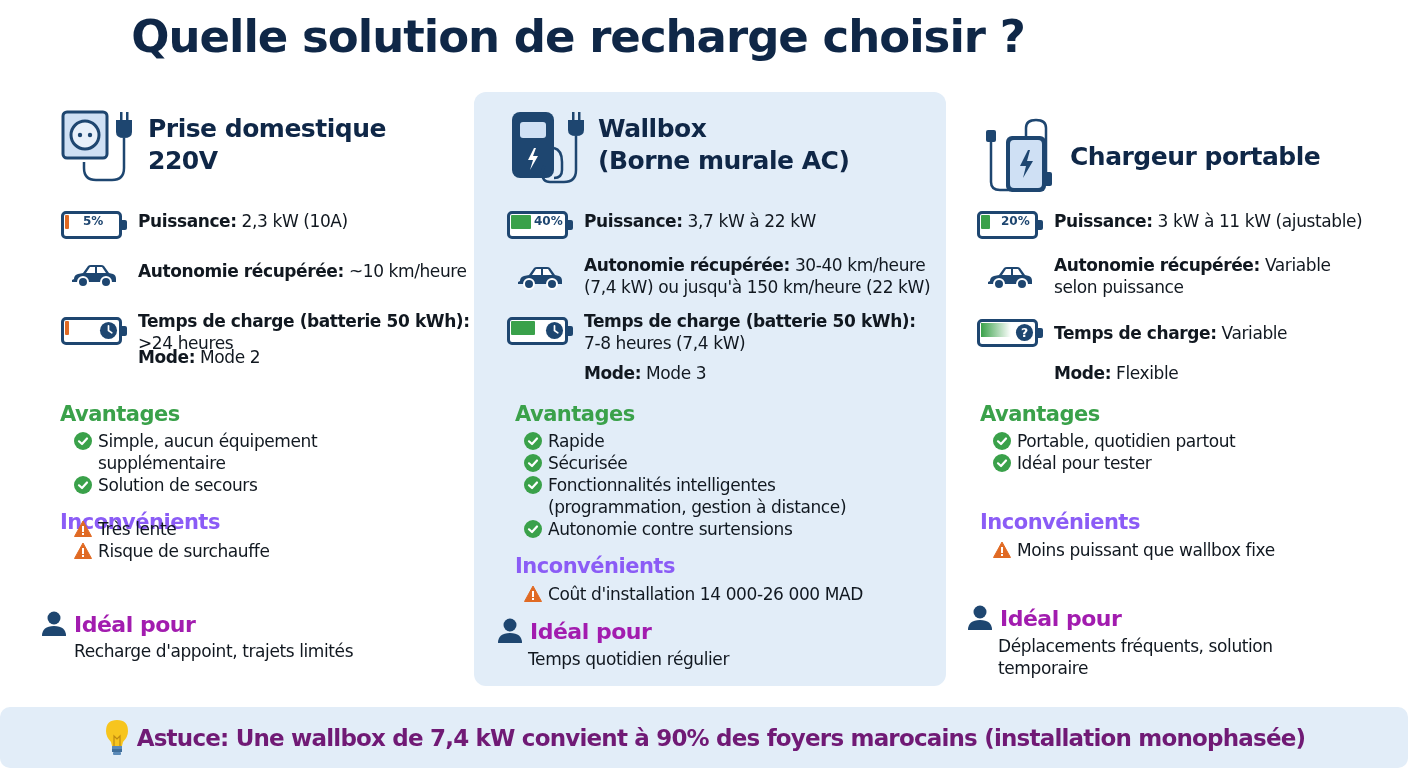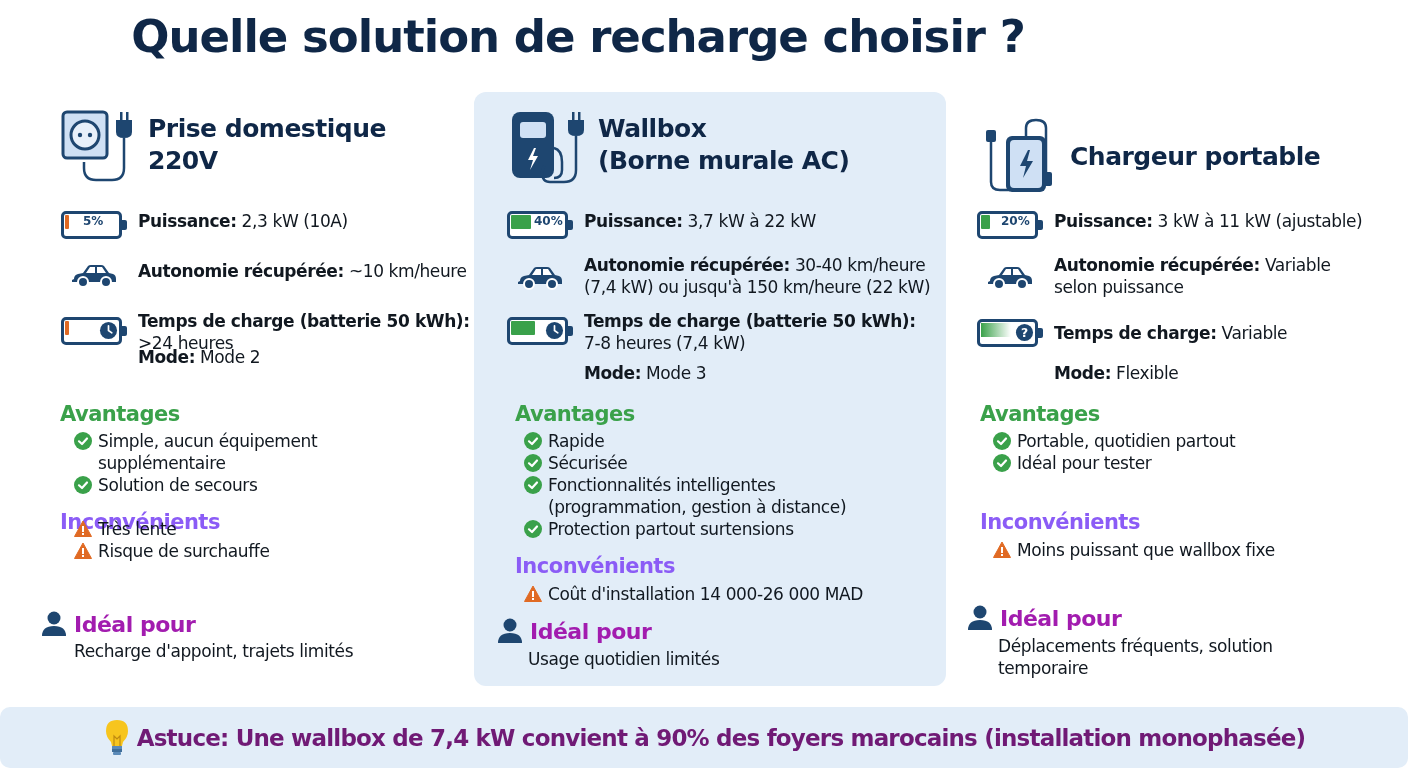--- a/index.html
+++ b/index.html
@@ -267,41 +267,41 @@
     <div class="li">
         <svg class="licon">
           <use href="#check"></use>
         </svg>
         <span style="width:330px;">Fonctionnalités intelligentes (programmation, gestion à distance)</span>
       </div>
     <div class="li">
         <svg class="licon">
           <use href="#check"></use>
         </svg>
-        <span>Protection partout surtensions</span>
+        <span>Autonomie contre surtensions</span>
       </div>
   </div>
 
   <div class="sect inc" style="top:462px;left:41px;">Inconvénients</div>
   <div class="list" style="top:491px;left:50px;">
     <div class="li">
         <svg class="licon">
           <use href="#warn"></use>
         </svg>
         <span>Coût d'installation 14 000-26 000 MAD</span>
       </div>
   </div>
 
   <div class="ideal" style="top:525px;left:22px;">
     <svg class="uicon">
         <use href="#user"></use>
       </svg>
     <span class="itl">Idéal pour</span>
   </div>
-  <div class="idesc" style="top:556px;left:54px;">Usage quotidien limités</div>
+  <div class="idesc" style="top:556px;left:54px;">Temps quotidien régulier</div>
 </section>
 
 <section class="col c3">
   <div class="head" style="top:24px;">
     <svg class="hicon" viewBox="0 0 76 82">
       <rect x="4" y="14" width="10" height="12" rx="2" fill="#1e4670"></rect>
       <path d="M9 26 L9 66 Q9 74 18 74 L28 74" stroke="#1e4670" stroke-width="2.5" fill="none"></path>
       <rect x="24" y="20" width="40" height="56" rx="6" fill="#1e4670"></rect>
       <rect x="28" y="24" width="32" height="48" rx="4" fill="#cfe0f4"></rect>
       <path d="M46 34 L38 50 L44 50 L41 62 L51 45 L45 45 L48 34 Z" fill="#1e4670"></path>

